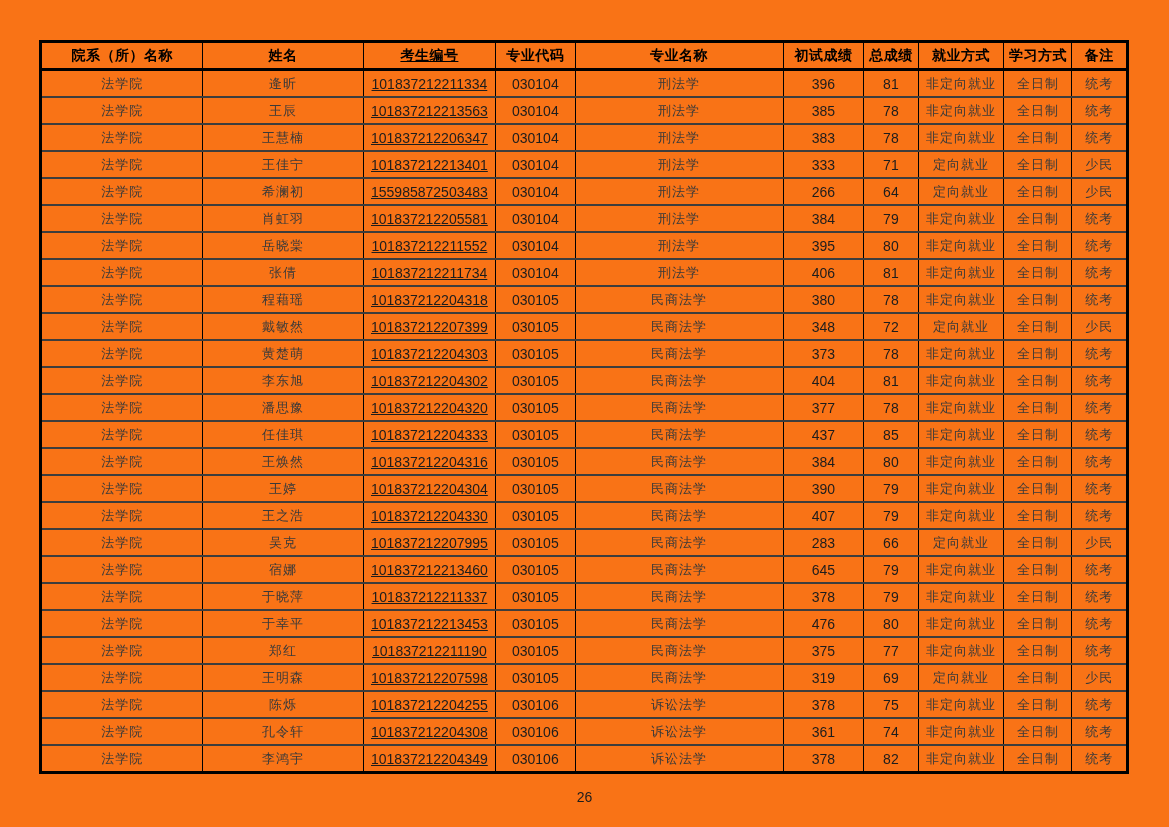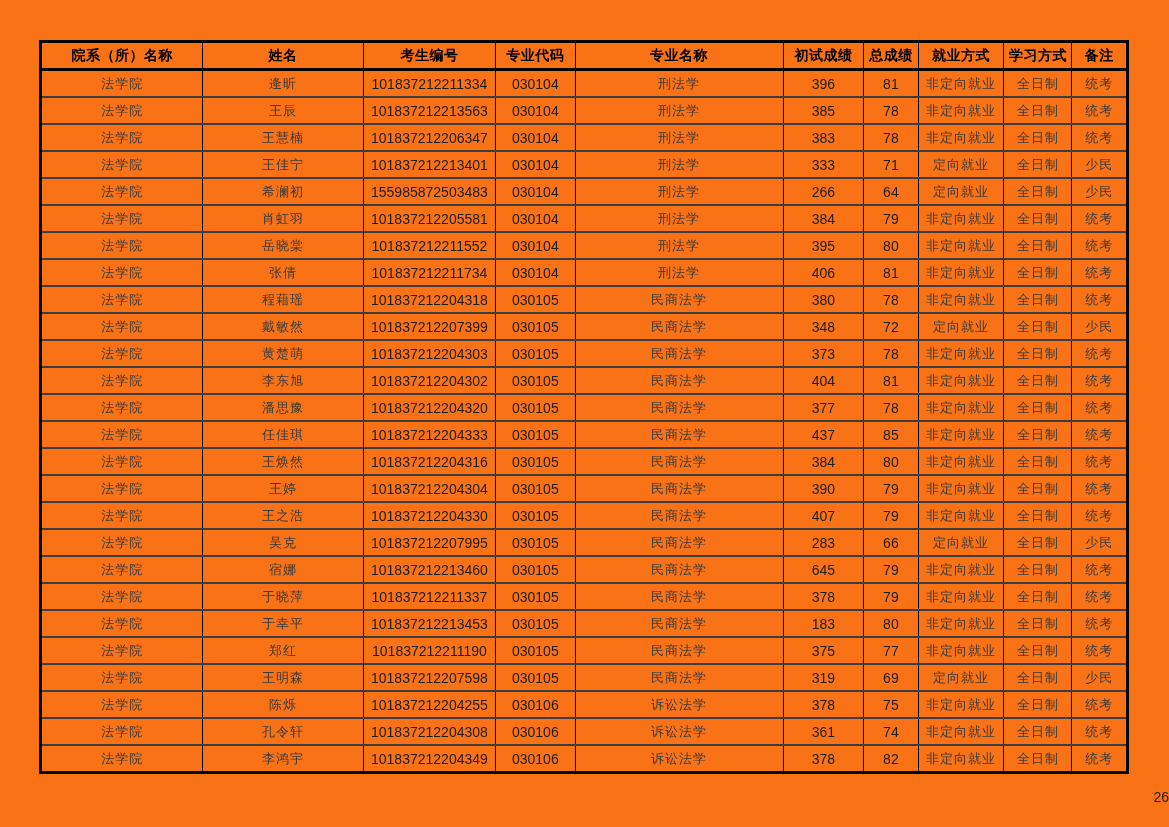--- a/index.html
+++ b/index.html
@@ -51,34 +51,34 @@
   
   table.roster td.c2, table.roster td.c3,
   table.roster td.c5, table.roster td.c6 {
     color: #1d1d1d;
     font-size: 14px;
     letter-spacing: 0;
   }
   
   .c0 { width: 15.1%; }
   .c1 { width: 15.0%; }
-  .c2 { width: 12.3%; }
+  .c2 { width: 12.3%; text-decoration: underline; }
   .c3 { width: 7.2%;  }
   .c4 { width: 19.6%; font-family: Liberation Mono, monospace; }
   .c5 { width: 7.3%;  }
   .c6 { width: 4.8%;  }
   .c7 { width: 7.8%;  }
   .c8 { width: 6.1%;  }
   .c9 { width: 4.8%;  }
   .page-number {
     position: absolute;
     top: 789px;
     left: 0;
     width: 100%;
-    text-align: right;
+    text-align: center;
     font-size: 14px;
     color: #1d1d1d;
   }
 </style>
 </head>
 <body>
 
 <div class="page">
   <table class="roster">
     <thead>
@@ -335,21 +335,21 @@
           <td class="c7">非定向就业</td>
           <td class="c8">全日制</td>
           <td class="c9">统考</td>
         </tr>
         <tr>
           <td class="c0">法学院</td>
           <td class="c1">于幸平</td>
           <td class="c2">101837212213453</td>
           <td class="c3">030105</td>
           <td class="c4">民商法学</td>
-          <td class="c5">183</td>
+          <td class="c5">476</td>
           <td class="c6">80</td>
           <td class="c7">非定向就业</td>
           <td class="c8">全日制</td>
           <td class="c9">统考</td>
         </tr>
         <tr>
           <td class="c0">法学院</td>
           <td class="c1">郑红</td>
           <td class="c2">101837212211190</td>
           <td class="c3">030105</td>

